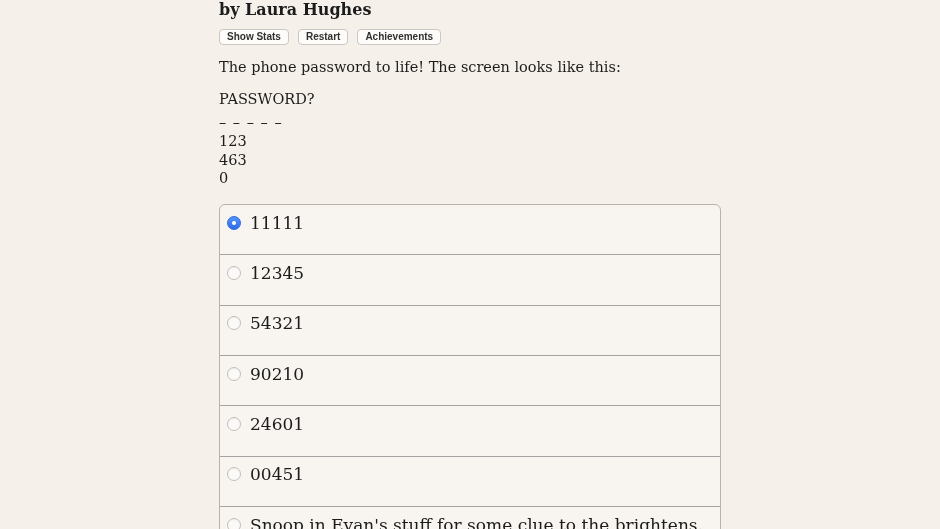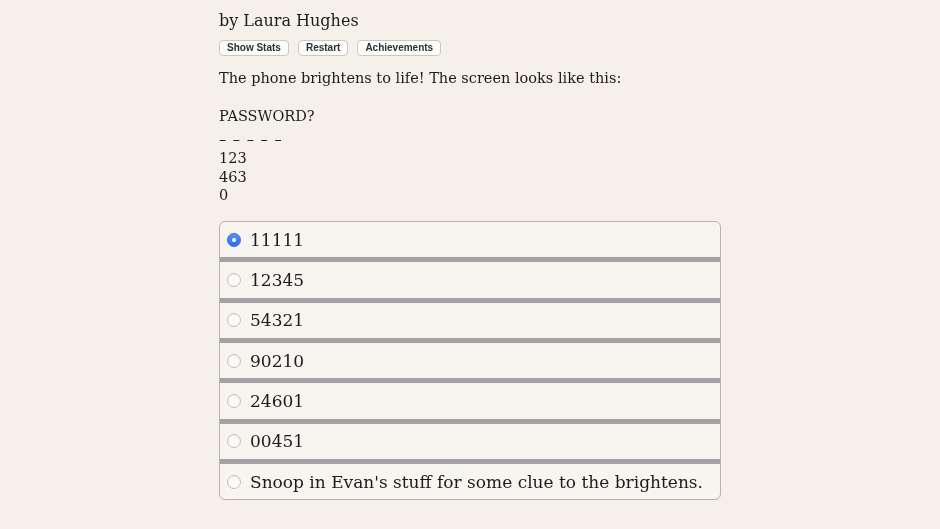--- a/index.html
+++ b/index.html
@@ -13,24 +13,23 @@
     color: #1c1c1c;
   }
   .content {
     position: absolute;
     left: 219px;
     top: 0;
     width: 502px;
   }
   .byline {
     margin: 0;
-    padding-top: 11px;
     font-size: 16px;
     line-height: 19px;
-    font-weight: normal;
+    font-weight: bold;
   }
   .toolbar {
     margin-top: 10px;
     height: 15px;
     display: flex;
     align-items: center;
   }
   .toolbar button {
     font-family: "Liberation Sans", sans-serif;
     font-size: 10px;
@@ -39,41 +38,41 @@
     background: #fdfcfa;
     border: 1px solid #cbc8c2;
     border-radius: 4px;
     padding: 2px 7px;
     margin-right: 9px;
     line-height: 10px;
     cursor: pointer;
   }
   p { margin: 0; font-size: 14.5px; line-height: 19px; }
   .intro { margin-top: 14px; }
-  .prompt { margin-top: 19px; }
+  .prompt { margin-top: 13px; }
   .blanks { margin-top: 4px; letter-spacing: 1px; }
   .keypad { margin-top: 0; }
   .keypad div { font-size: 14.5px; line-height: 18.7px; }
   .instruction { margin-top: 13px; }
   .choice-list {
     margin-top: 16px;
     width: 500px;
     border: 1px solid #b8b3ac;
     border-radius: 6px;
     background: #f8f4ef;
     overflow: hidden;
   }
   .row {
     display: flex;
     align-items: center;
     height: 35.3px;
     padding-left: 7px;
     cursor: pointer;
   }
-  .row + .row { border-top: 5px solid #a3a3a3; }
+  .row + .row { border-top: 1px solid #a3a3a3; margin-top: 14px; }
   .radio {
     position: relative;
     width: 12px;
     height: 12px;
     border-radius: 50%;
     background: #fbfaf8;
     border: 1px solid #c3bfb8;
     box-shadow: inset 0 1px 1px rgba(0,0,0,0.05);
     flex: 0 0 auto;
   }
@@ -104,21 +103,21 @@
 <div class="content">
 
   <h2 class="byline">by Laura Hughes</h2>
 
   <div class="toolbar">
     <button>Show Stats</button>
     <button>Restart</button>
     <button>Achievements</button>
   </div>
 
-  <p class="intro">The phone brightens to life! The screen looks like this:</p>
+  <p class="intro">The phone password to life! The screen looks like this:</p>
 
   <div>
     <p class="prompt">PASSWORD?</p>
     <p class="blanks">– – – – –</p>
     <div class="keypad">
       <div>123</div>
       <div>463</div>
       <div>0</div>
     </div>
   </div>

